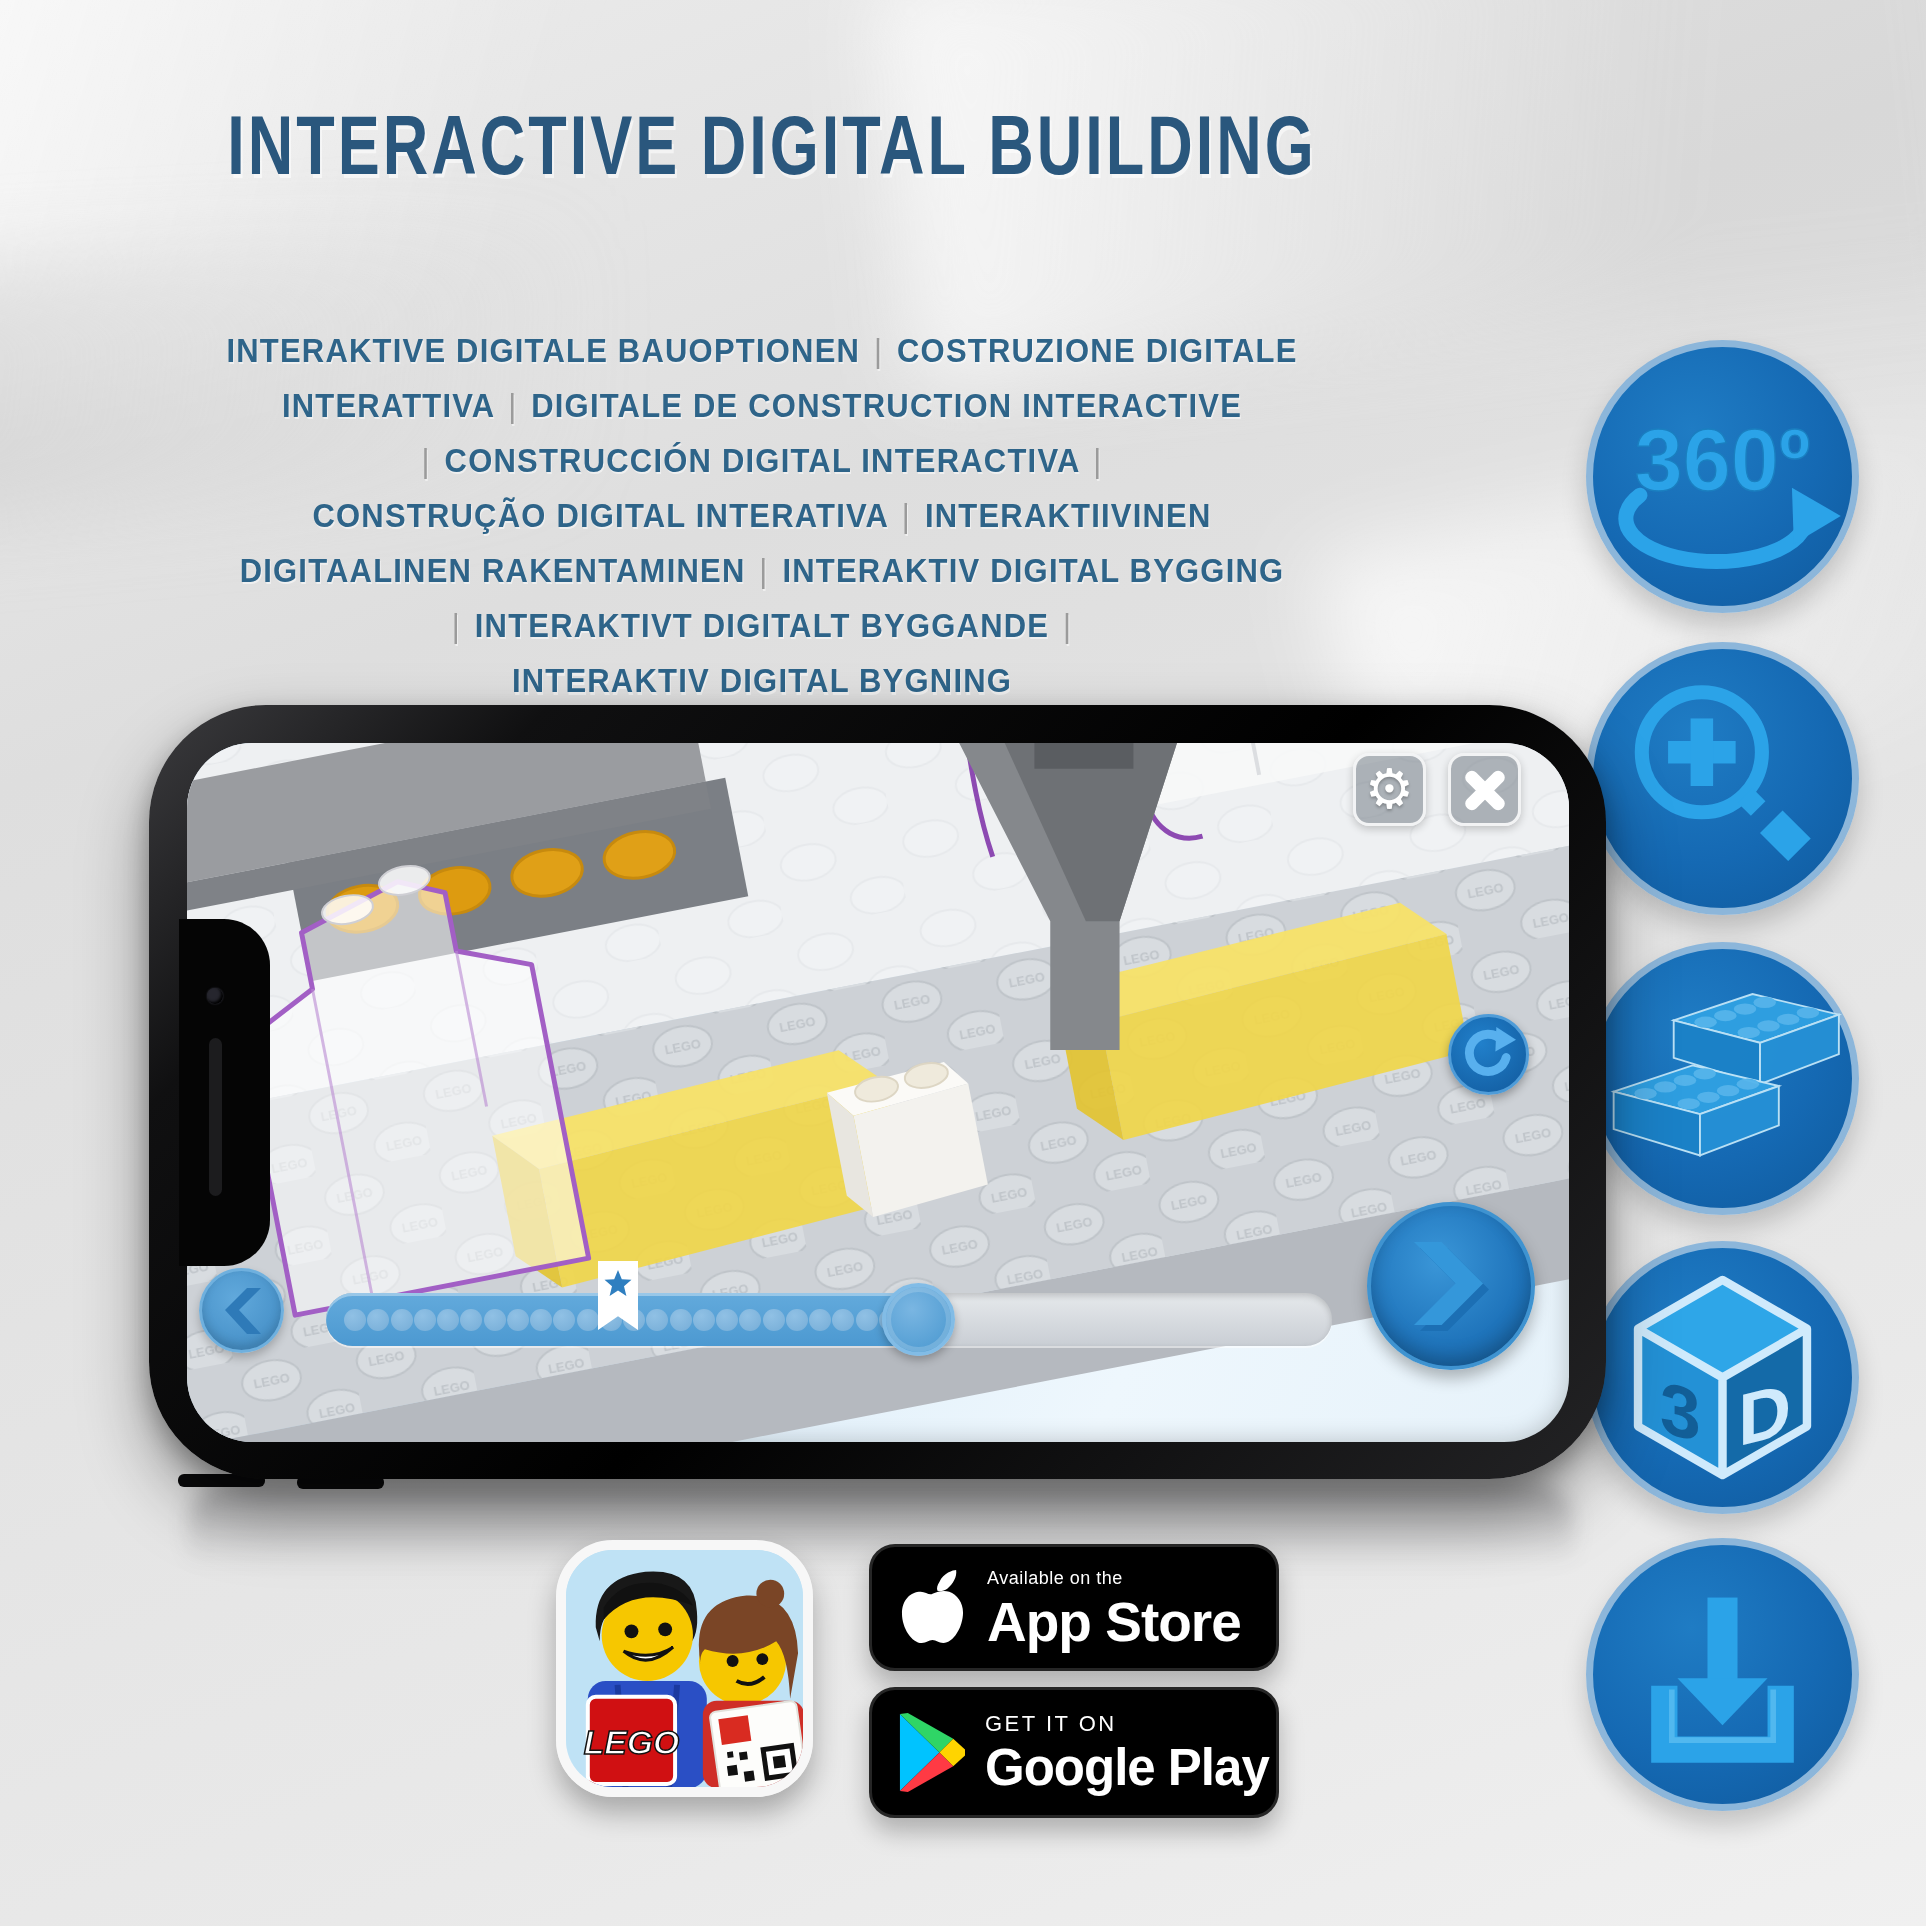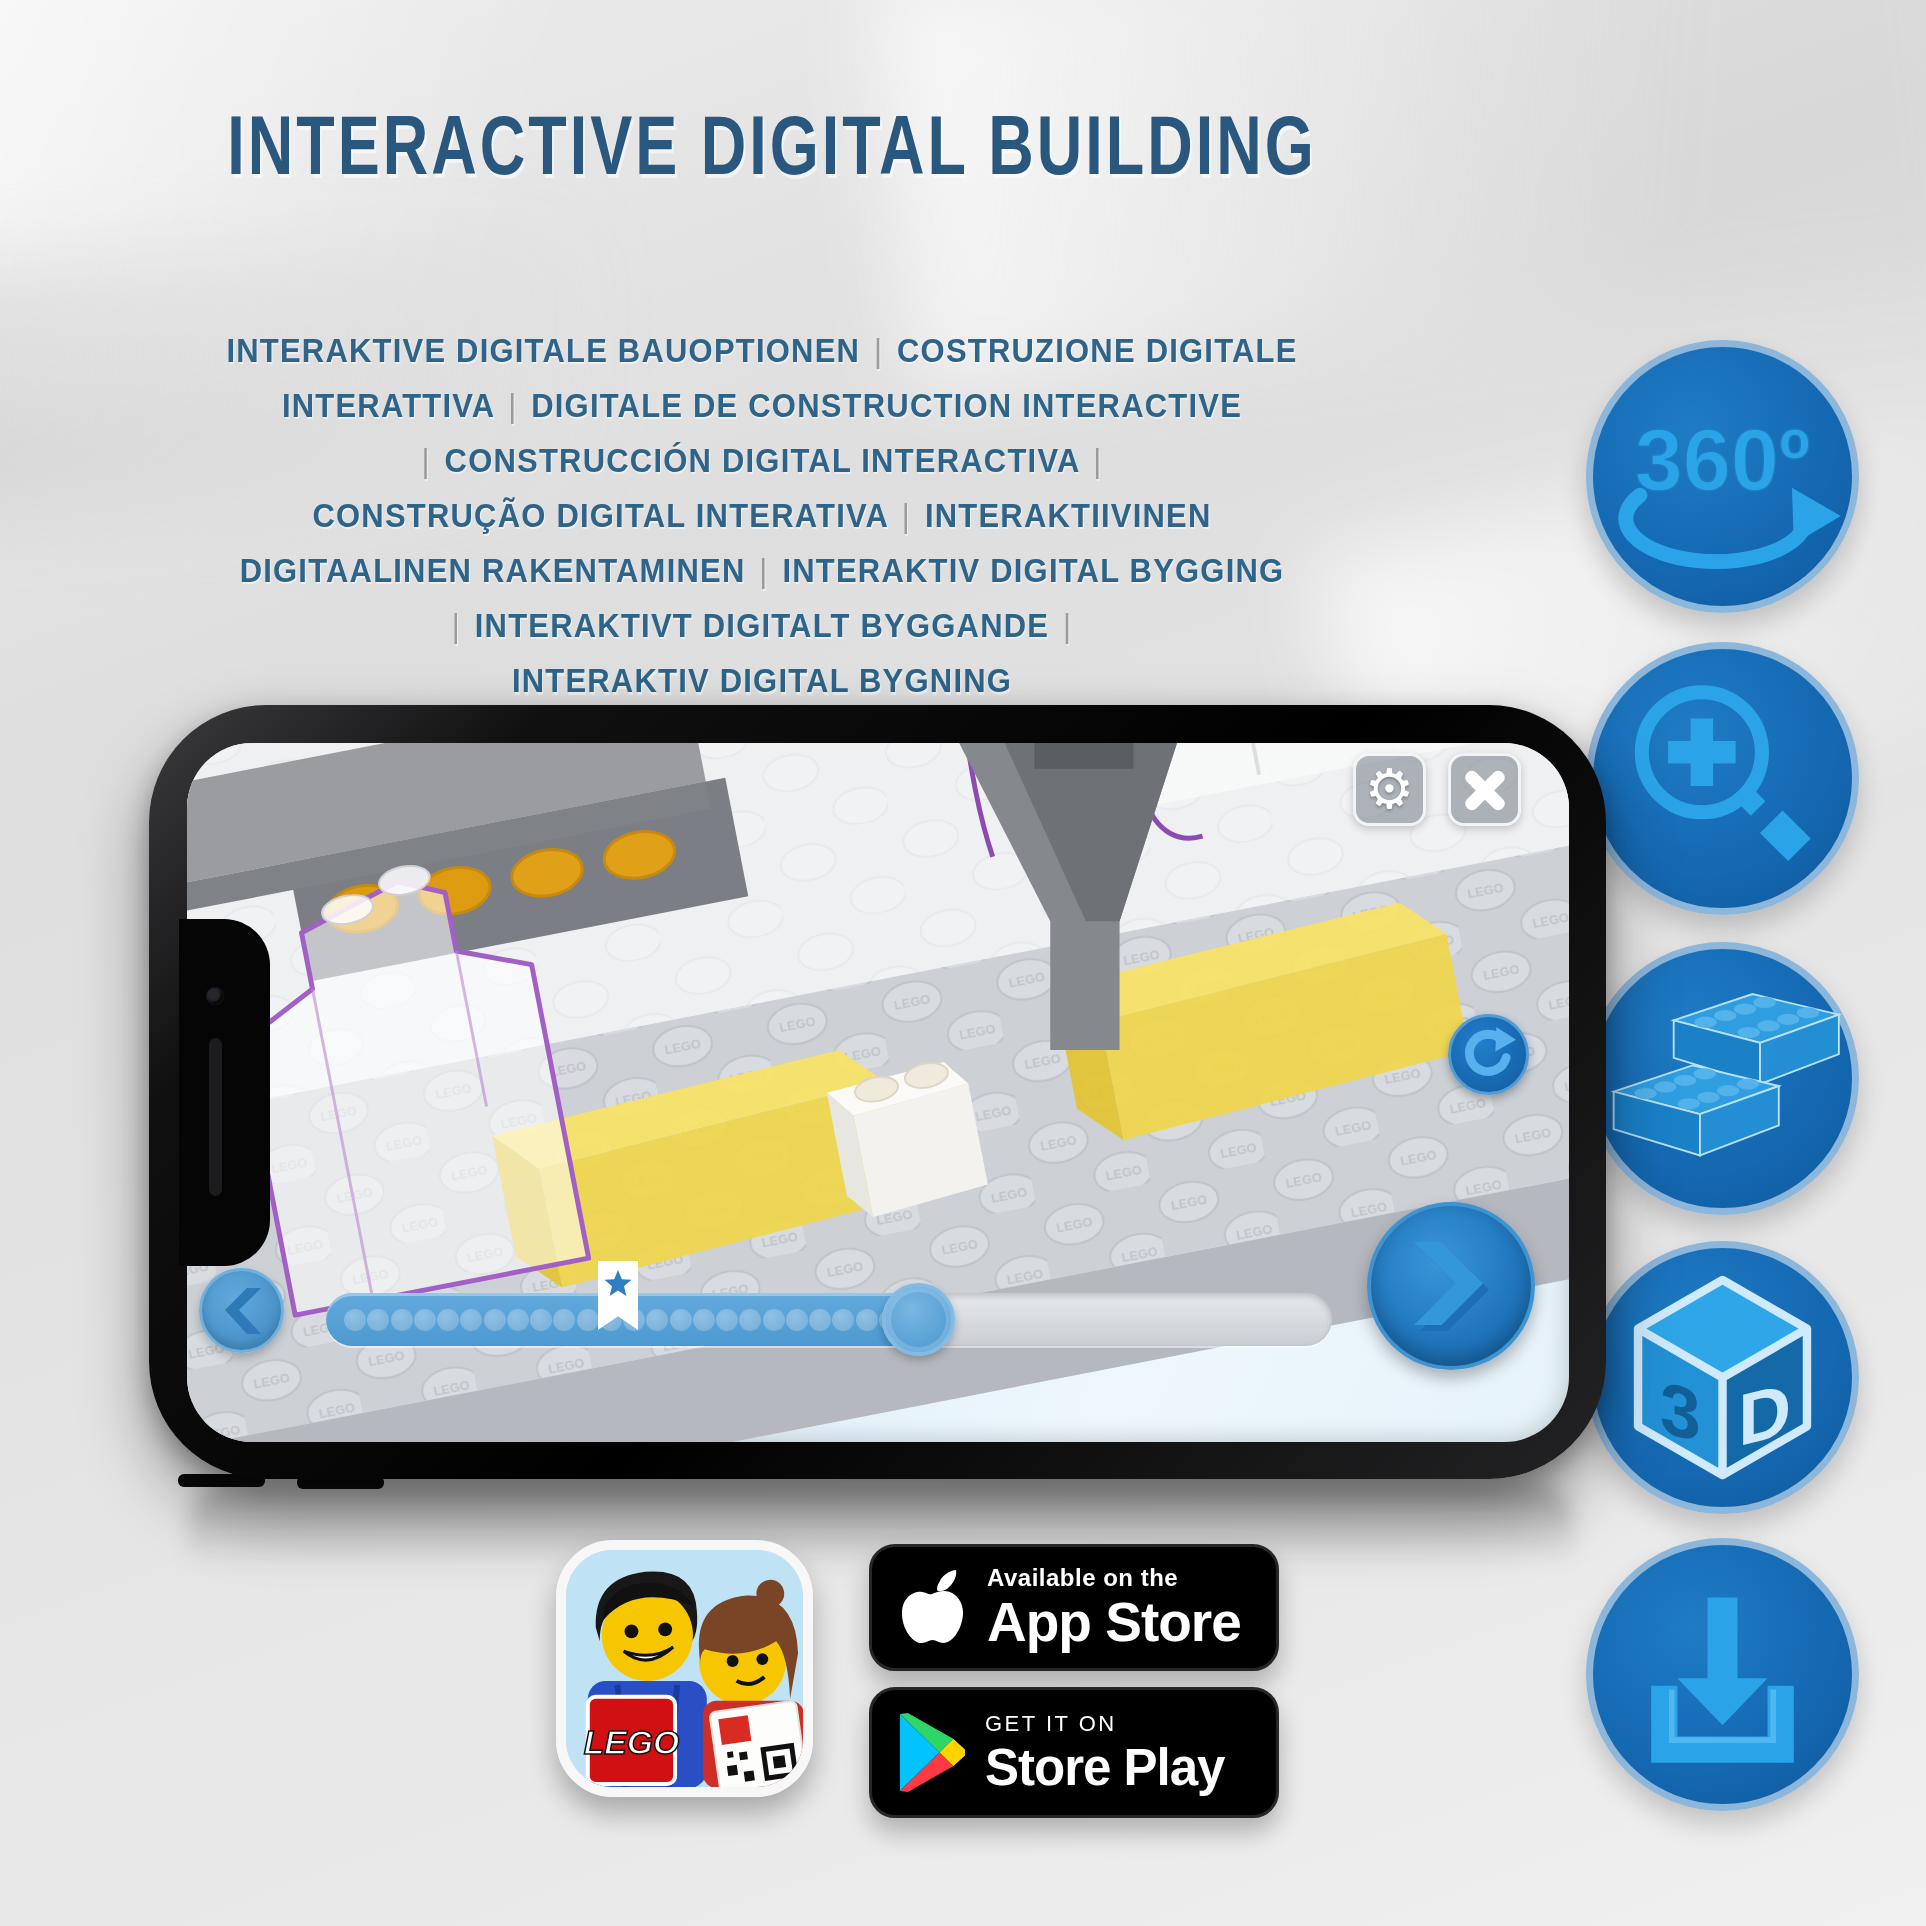--- a/index.html
+++ b/index.html
@@ -143,21 +143,21 @@
     box-shadow:0 16px 28px rgba(0,0,0,.28);
   }
   .badge{
     position:absolute;left:869px;width:410px;border-radius:26px;background:#000;z-index:3;
     border:3px solid #262626;display:flex;align-items:center;color:#fff;
     box-shadow:0 14px 24px rgba(0,0,0,.25);
   }
   .badge.appstore{top:1544px;height:127px;padding:0 10px 0 28px;gap:22px;}
   .badge.gplay{top:1687px;height:131px;padding:0 0 0 24px;gap:18px;}
   .badge .lines{display:flex;flex-direction:column;justify-content:center;}
-  .badge .small{font-size:24px;font-weight:700;letter-spacing:0.5px;line-height:30px;}
+  .badge .small{font-size:18px;font-weight:400;letter-spacing:0.5px;line-height:30px;}
   .badge .big{font-size:55px;font-weight:600;letter-spacing:-1px;line-height:59px;}
   .badge.gplay .small{font-size:22px;font-weight:400;letter-spacing:2.5px;}
   .badge.gplay .big{font-size:51px;line-height:57px;}
 </style>
 </head>
 <body>
 
 <div class="streak s1"></div>
 <div class="streak s2"></div>
 <div class="streak s3"></div>
@@ -430,16 +430,16 @@
 
 <div class="badge gplay">
   <svg width="71" height="81" viewBox="0 0 72 82">
     <polygon points="4,2 4,80 44,41" fill="#00c3ff"></polygon>
     <polygon points="4,2 44,41 58,27 12,1" fill="#2fd566"></polygon>
     <polygon points="58,27 44,41 58,55 70,44 70,38" fill="#ffd400"></polygon>
     <polygon points="4,80 44,41 58,55 12,81" fill="#ff3a44"></polygon>
   </svg>
   <div class="lines">
     <span class="small">GET IT ON</span>
-    <span class="big">Store Play</span>
+    <span class="big">Google Play</span>
   </div>
 </div>
 
 
 </body></html>

